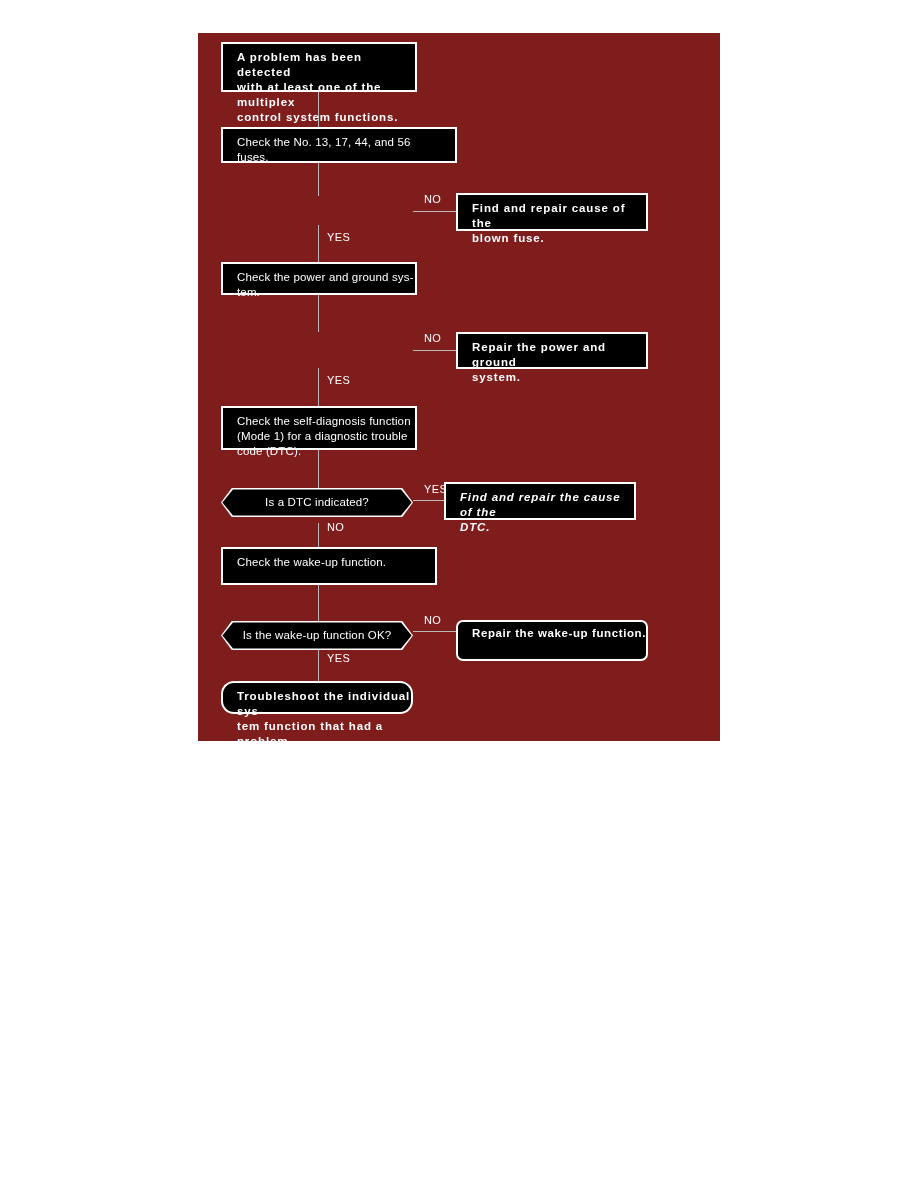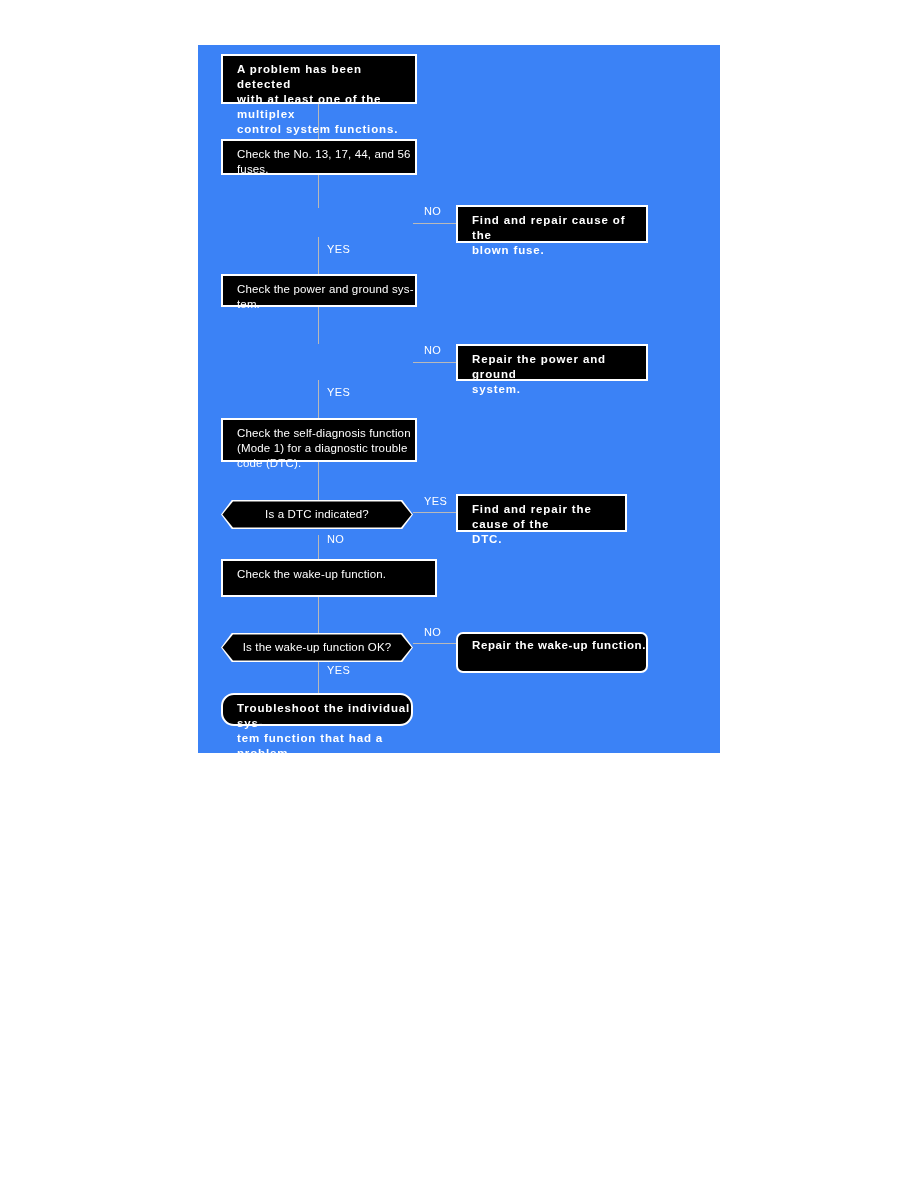--- a/index.html
+++ b/index.html
@@ -1,21 +1,21 @@
 <!DOCTYPE html>
 <html><head>
 <meta charset="utf-8">
 <style>
   html,body{margin:0;padding:0;background:#ffffff;}
   body{width:918px;height:1188px;font-family:"Liberation Sans",sans-serif;}
 
   #page{position:relative;width:918px;height:1188px;background:#ffffff;overflow:hidden;}
 
   
-  #panel{position:absolute;left:198px;top:33px;width:522px;height:708px;background:#3b82f6;margin-top:12px;}
+  #panel{position:absolute;left:198px;top:33px;width:522px;height:708px;background:#7f1d1d;}
 
   
   .proc{
     position:absolute;
     box-sizing:border-box;
     border:2px solid #ffffff;
     background:#000000;
     color:#ffffff;
     padding:6px 0 0 14px;
     font-size:11.5px;
@@ -77,21 +77,21 @@
 
     <div class="hline" style="left:215px;top:178px;width:43px;"></div>
     <div class="hline" style="left:215px;top:317px;width:43px;"></div>
     <div class="hline" style="left:215px;top:467px;width:43px;"></div>
     <div class="hline" style="left:215px;top:598px;width:43px;"></div>
 
     <div class="proc bold" style="left:23px;top:9px;width:196px;height:50px;">A problem has been detected
 with at least one of the multiplex
 control system functions.</div>
 
-    <div class="proc" style="left:23px;top:94px;width:196px;height:36px;">Check the No. 13, 17, 44, and 56
+    <div class="proc" style="left:23px;top:94px;width:236px;height:36px;">Check the No. 13, 17, 44, and 56
 fuses.</div>
 
     <div class="branchlbl" style="left:226px;top:160px;">NO</div>
     <div class="branchlbl" style="left:129px;top:198px;">YES</div>
 
     <div class="proc bold" style="left:258px;top:160px;width:192px;height:38px;">Find and repair cause of the
 blown fuse.</div>
 
     <div class="proc" style="left:23px;top:229px;width:196px;height:33px;">Check the power and ground sys-
 tem.</div>
@@ -107,21 +107,21 @@
 code (DTC).</div>
 
     <div class="dec center" style="left:23px;top:455px;width:192px;height:29px;">
       <div class="hexfill"></div>
       <div class="hexin"></div>
       <div class="dectxt">Is a DTC indicated?</div>
     </div>
     <div class="branchlbl" style="left:226px;top:450px;">YES</div>
     <div class="branchlbl" style="left:129px;top:488px;">NO</div>
 
-    <div class="proc bold" style="left:258px;top:449px;width:171px;height:38px;">Find and repair the cause of the
+    <div class="proc bold" style="left:246px;top:449px;width:192px;height:38px;font-style:italic;">Find and repair the cause of the
 DTC.</div>
 
     <div class="proc" style="left:23px;top:514px;width:216px;height:38px;">Check the wake-up function.</div>
 
     <div class="dec center" style="left:23px;top:588px;width:192px;height:29px;">
       <div class="hexfill"></div>
       <div class="hexin"></div>
       <div class="dectxt">Is the wake-up function OK?</div>
     </div>
     <div class="branchlbl" style="left:226px;top:581px;">NO</div>

